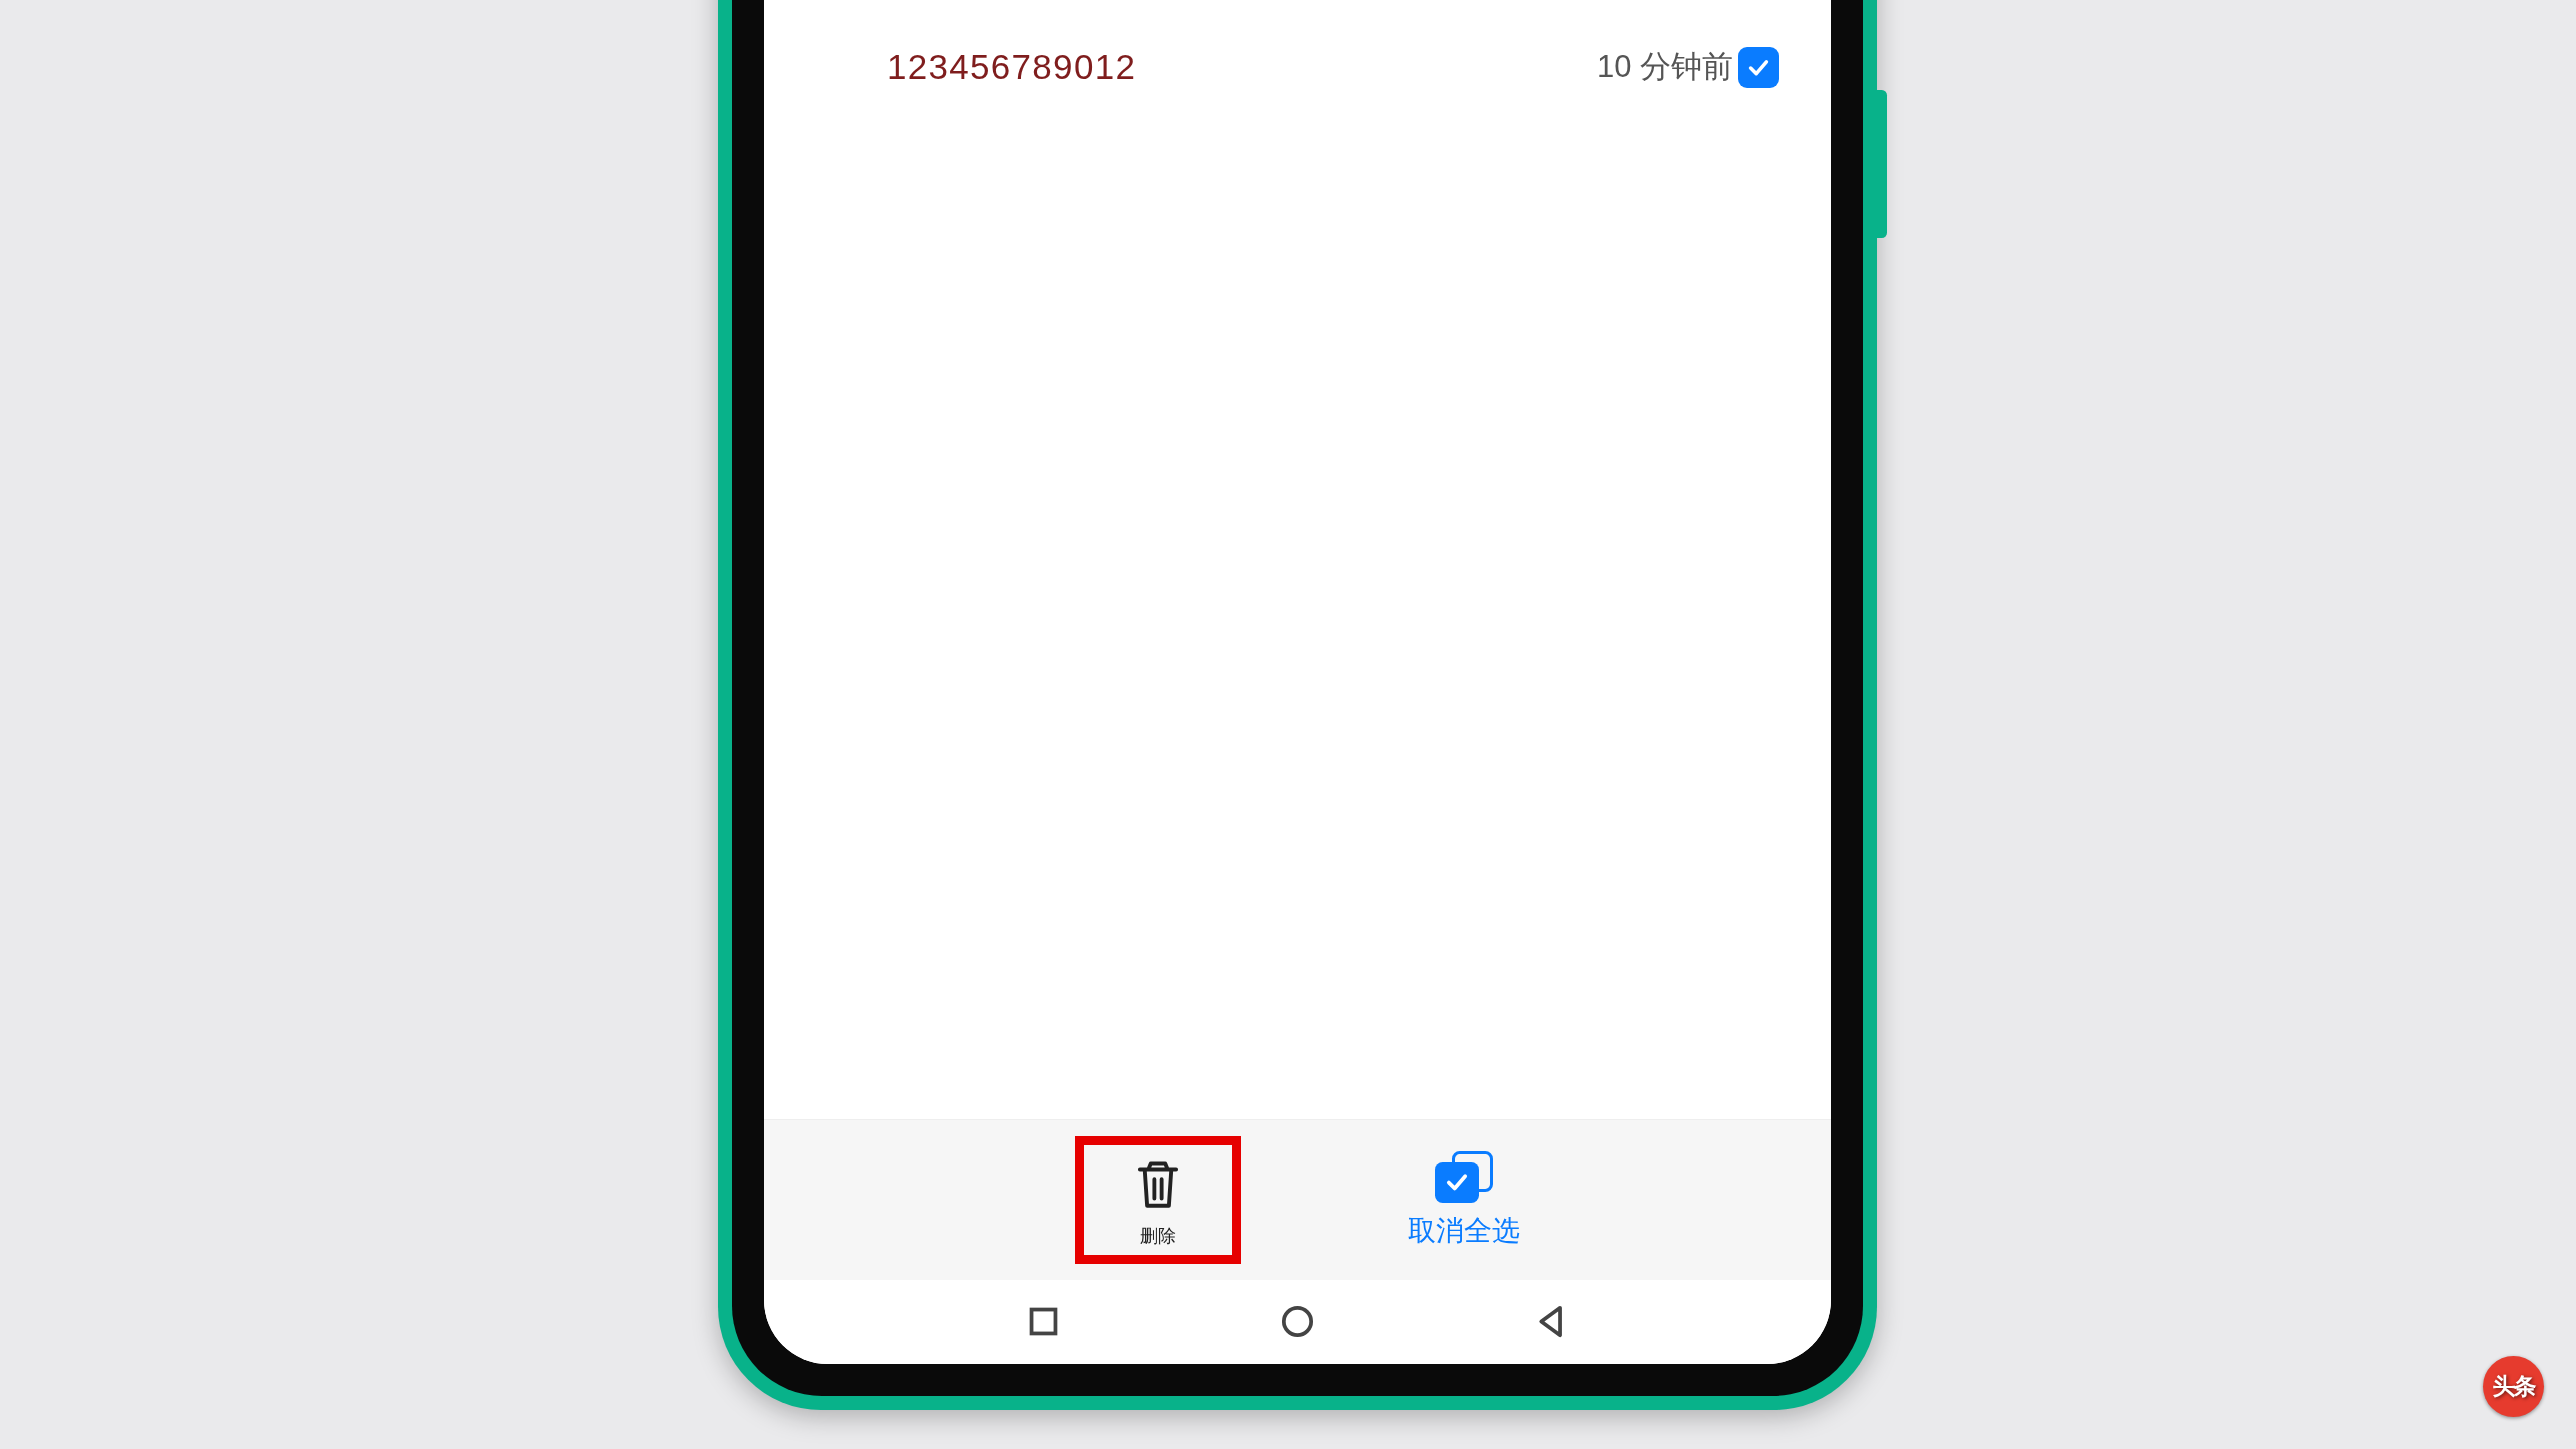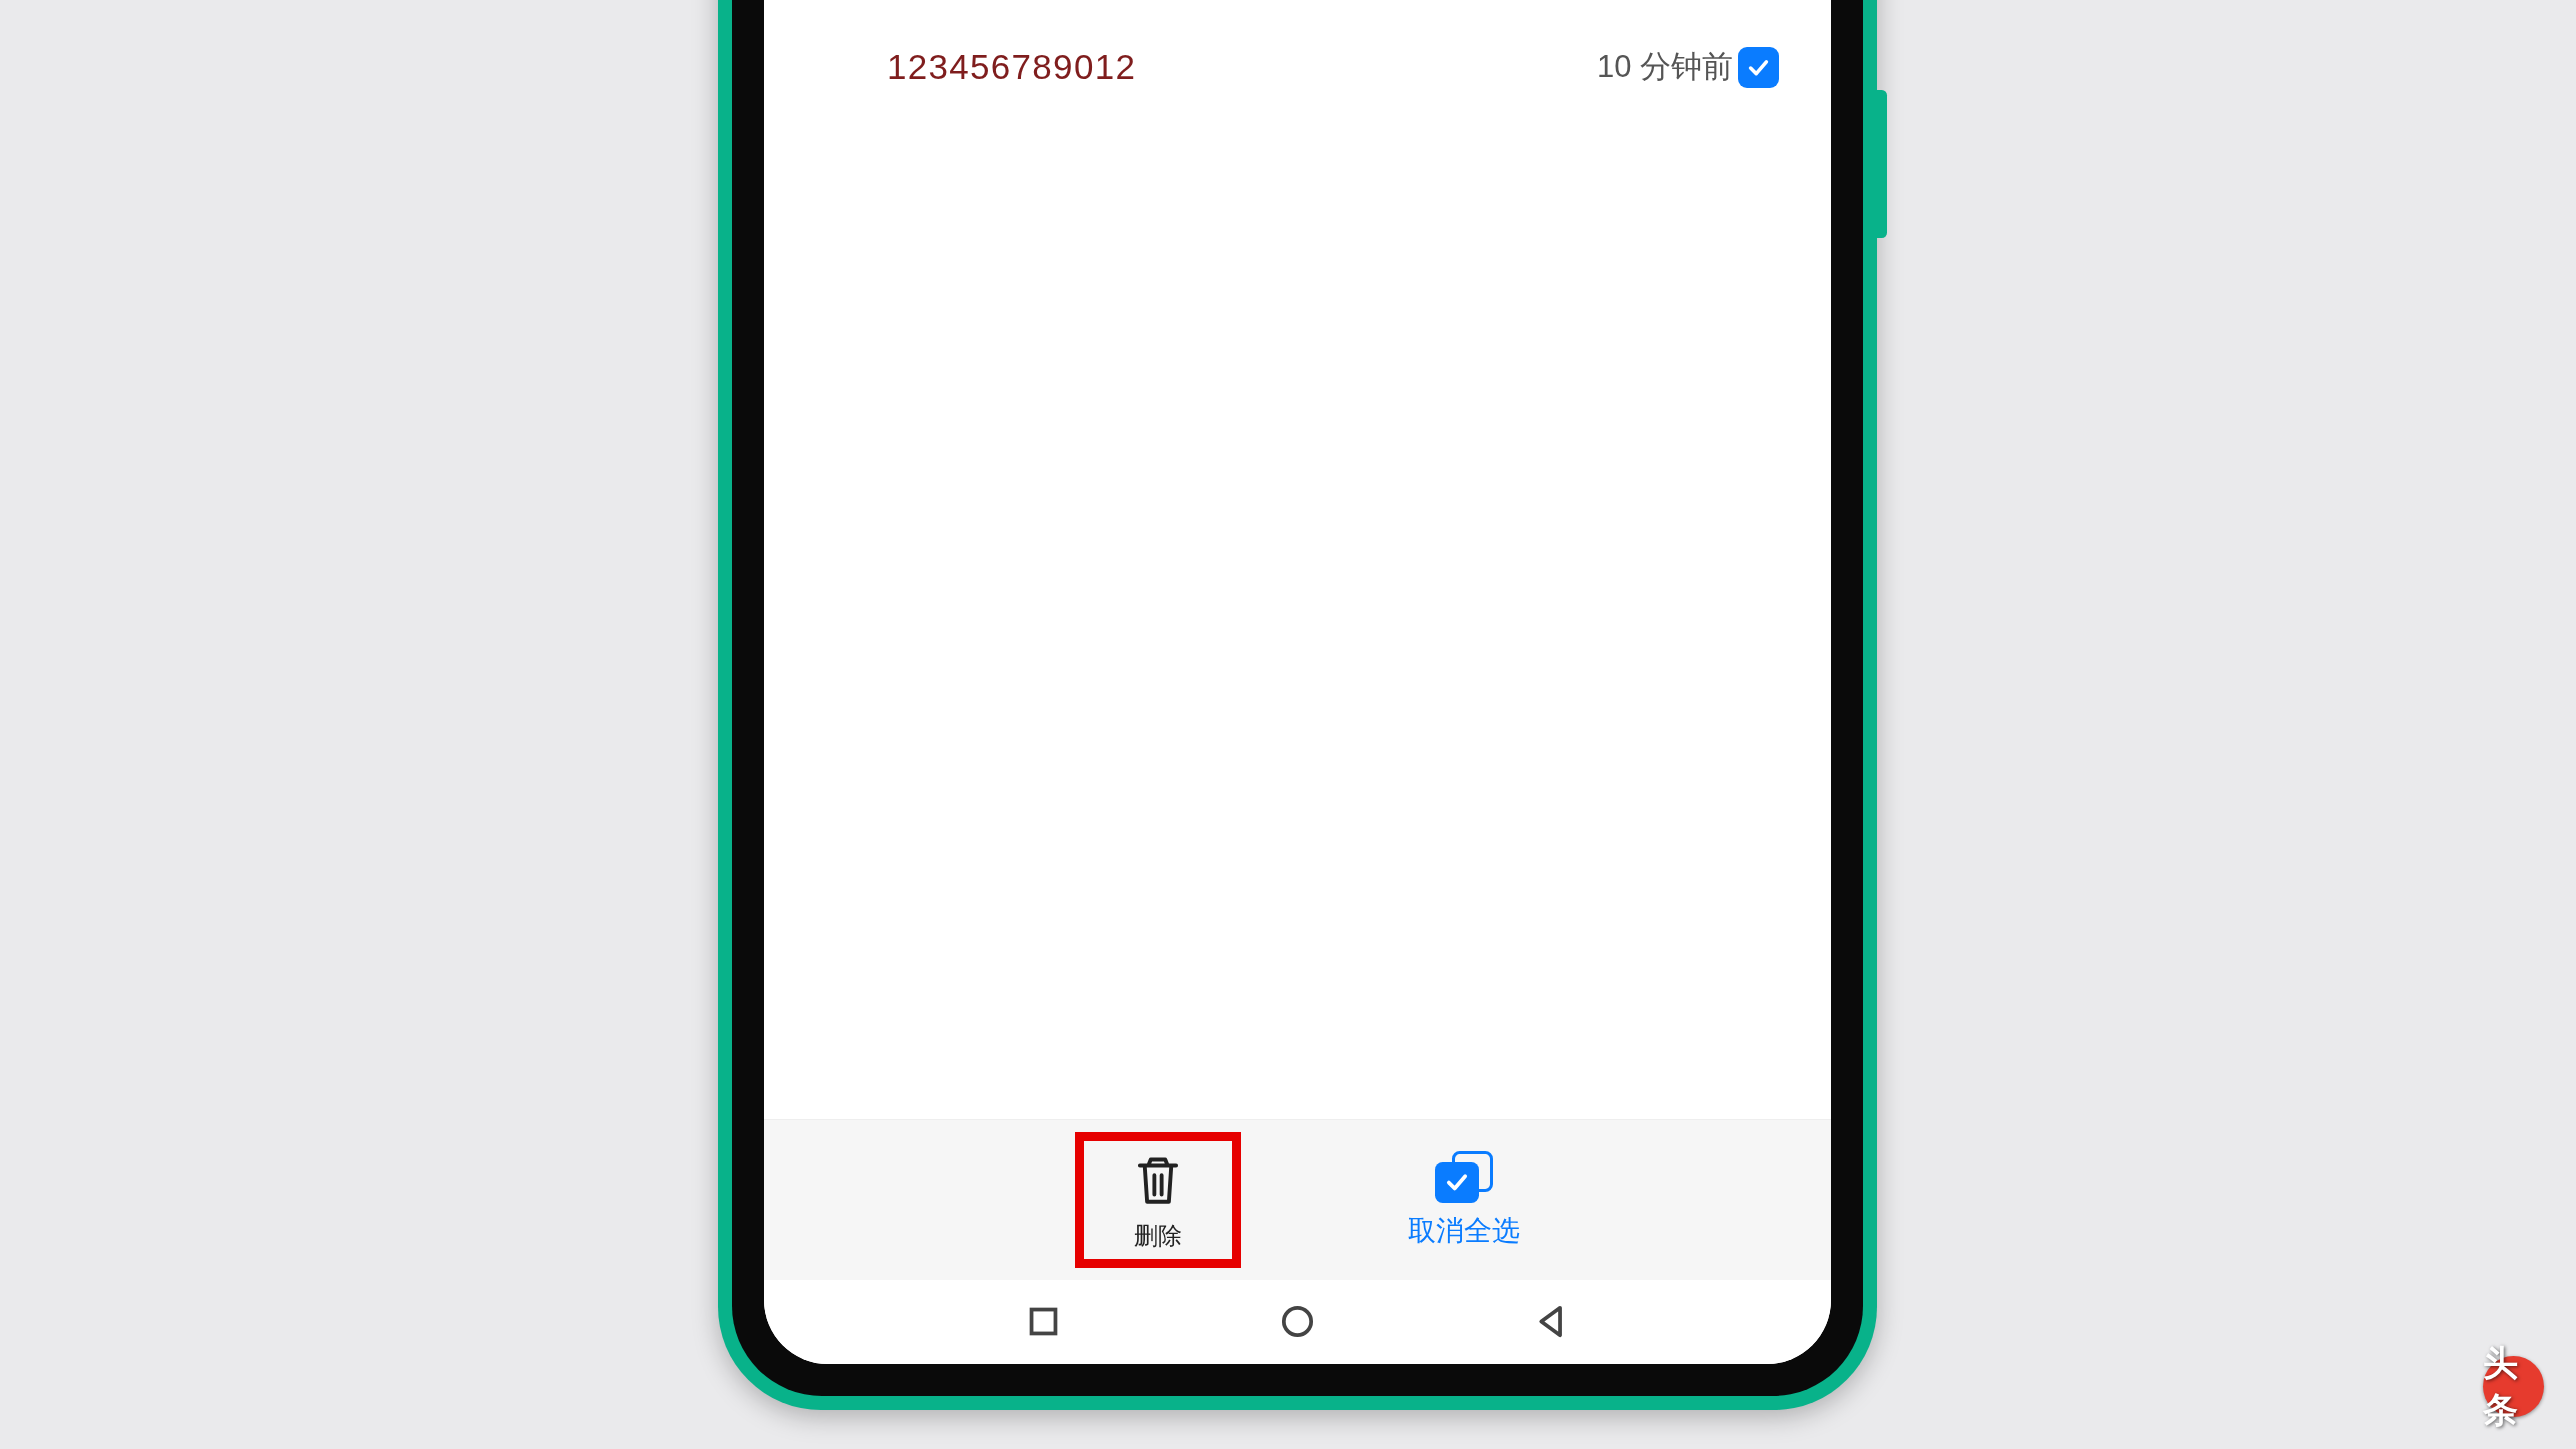--- a/index.html
+++ b/index.html
@@ -114,21 +114,21 @@
     }
     .delete-highlight {
       border: 9px solid #e60000;
       padding: 10.3px 45px 7.7px 45px;
     }
     .trash-icon svg {
       width: 58px;
       height: 58px;
     }
     .delete-label {
-      font-size: 24px;
+      font-size: 18px;
       color: #222;
       font-weight: 500;
     }
     .deselect-icon {
       width: 58px;
       height: 52px;
       position: relative;
     }
     .deselect-back {
       position: absolute;
@@ -192,21 +192,21 @@
     }
     .wm-logo {
       width: 61px;
       height: 61px;
       background: #e63b2e;
       border-radius: 50%;
       display: flex;
       align-items: center;
       justify-content: center;
       color: white;
-      font-size: 35px;
+      font-size: 23px;
       font-weight: bold;
       box-shadow: 0 1.3px 3.9px rgba(0,0,0,0.4);
       letter-spacing: -1.9px;
     }
   </style>
 </head>
 <body>
 
 <div class="phone-frame">
   <div class="power-btn"></div>

